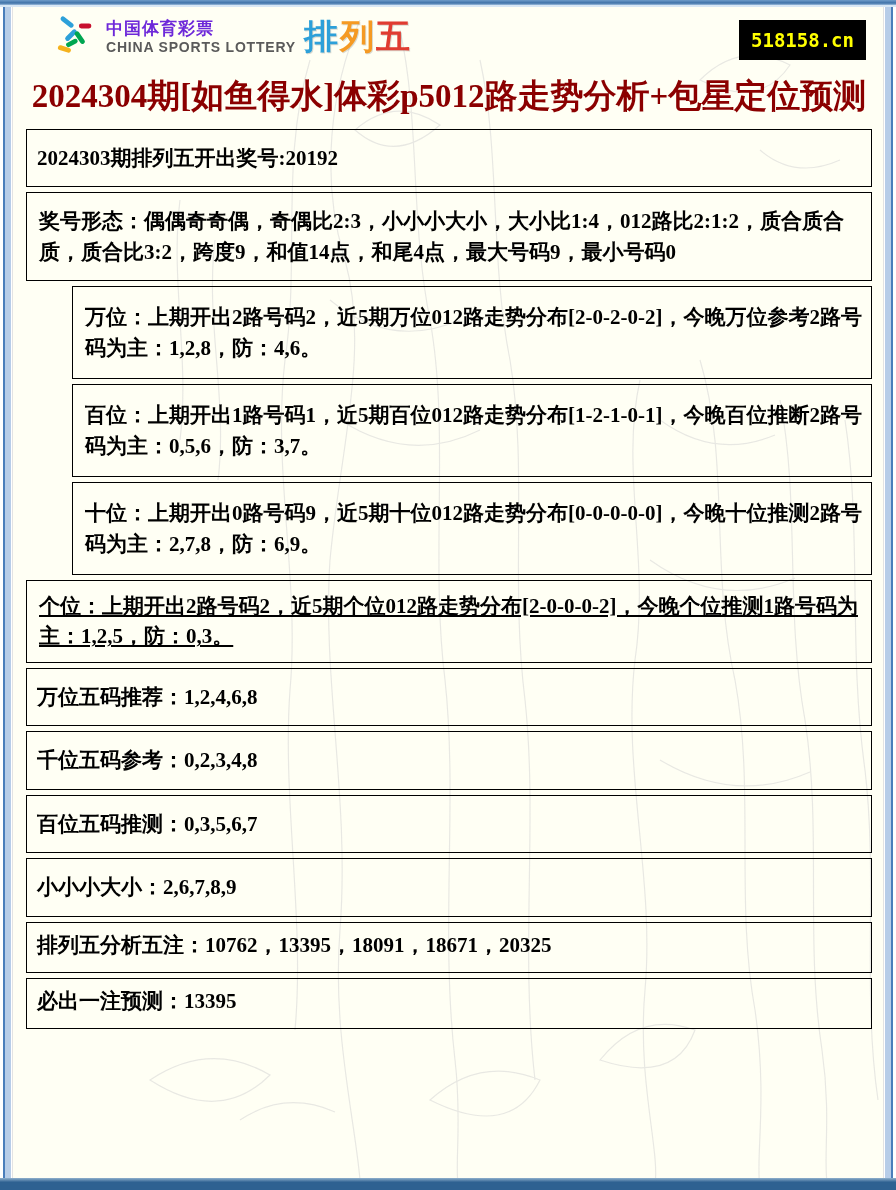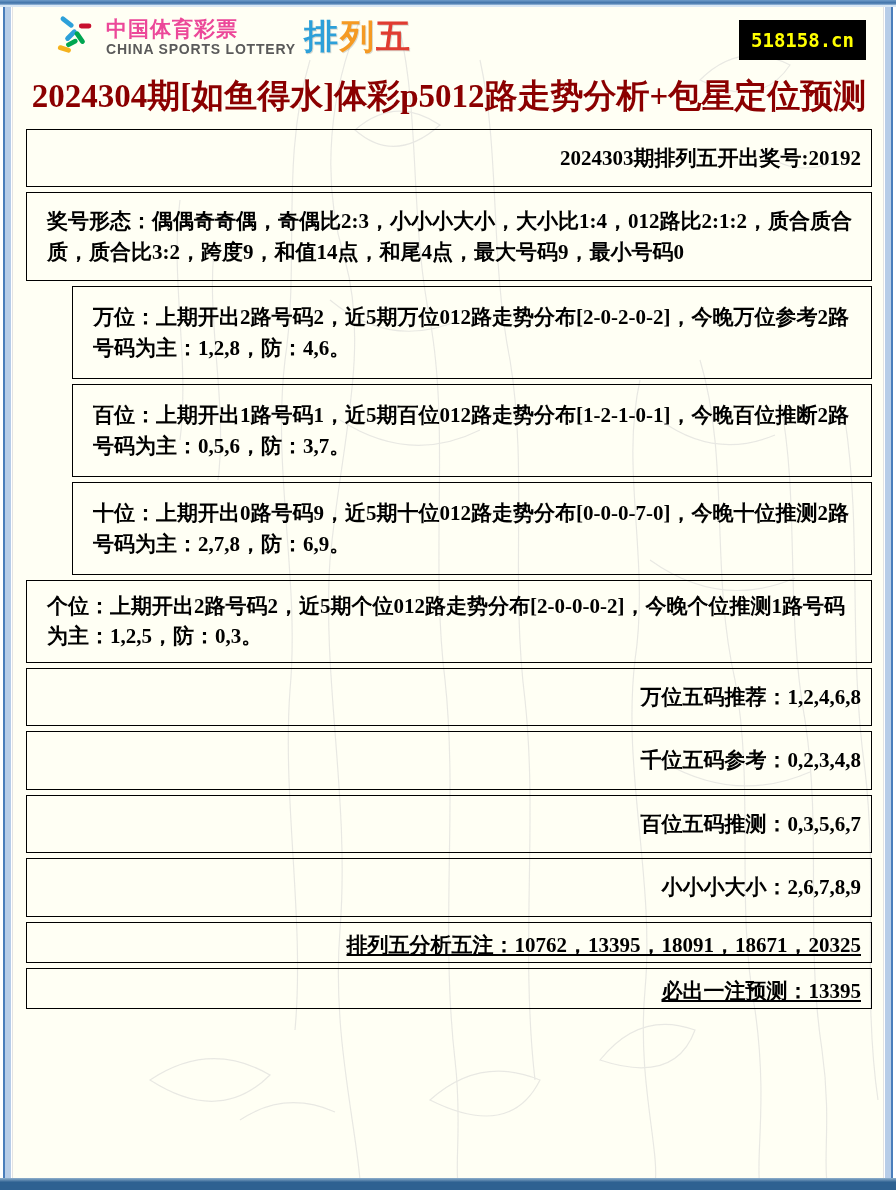--- a/index.html
+++ b/index.html
@@ -46,21 +46,21 @@
     z-index: 0; opacity: 0.55; pointer-events: none;
   }
 
   .content { position: relative; z-index: 2; padding: 12px 24px 0 26px; }
 
   
   .header { position: relative; height: 58px; }
   .brand { position: absolute; left: 28px; top: 2px; display: flex; align-items: center; }
   .brand svg.mark { width: 46px; height: 46px; }
   .brand-text { margin-left: 6px; line-height: 1; }
-  .brand-cn { font-family: "Liberation Sans", sans-serif; font-size: 21px; font-weight: bold; color: #ec4899; letter-spacing: 1px; }
+  .brand-cn { font-family: "Liberation Sans", sans-serif; font-size: 17px; font-weight: bold; color: #6d28d9; letter-spacing: 1px; }
   .brand-en { font-family: "Liberation Sans", sans-serif; font-size: 14px; font-weight: bold; color: #5a5a5a; letter-spacing: 0.8px; margin-top: 3px; }
   .game-name { margin-left: 8px; font-family: "Liberation Sans", sans-serif; font-size: 34px; font-weight: bold; letter-spacing: 2px; text-shadow: 1px 1px 0 rgba(0,0,0,0.15); }
   .game-name .c0 { color: #2da0d9; }
   .game-name .c1 { color: #f59a23; }
   .game-name .c2 { color: #e03c31; }
   .site-badge {
     position: absolute; right: 6px; top: 8px;
     background: #000; color: #ffff00;
     font-family: "DejaVu Sans Mono", "Liberation Mono", monospace;
     font-size: 19px; font-weight: bold;
@@ -84,25 +84,25 @@
   .row {
     border: 1px solid #000;
     margin-bottom: 5px;
     padding: 13px 10px;
     font-size: 21px;
     font-weight: bold;
     color: #000;
     line-height: 1.45;
     background: transparent;
   }
-  .row.center { text-align: right; }
-  .row.left { text-align: left; padding-left: 20px; padding-right: 8px; }
+  .row.center { text-align: left; }
+  .row.left { text-align: left; padding-left: 12px; padding-right: 8px; }
   .row.tall { padding-top: 15px; padding-bottom: 15px; margin-left: 46px; }
-  .row.short { padding-top: 7px; padding-bottom: 2px; text-decoration: underline; }
-  .row.mid { padding-top: 10px; padding-bottom: 10px; }
+  .row.short { padding-top: 7px; padding-bottom: 12px; }
+  .row.mid { padding-top: 10px; padding-bottom: 10px; text-decoration: underline; }
 </style>
 </head>
 <body>
 
 <div class="page">
 
   <svg class="bg-sketch" viewBox="0 0 896 1190" fill="none" xmlns="http://www.w3.org/2000/svg">
     <g stroke="#d2d2d2" stroke-width="1.2" fill="none" opacity="0.9">
       <path d="M360,20 C330,90 320,180 345,260 C370,350 340,450 330,560 C322,680 350,800 340,930 C332,1030 355,1120 360,1180"></path>
       <path d="M400,30 C420,120 410,220 430,320 C450,430 430,560 445,680 C458,800 440,930 455,1060 C462,1120 455,1160 458,1185"></path>
@@ -163,21 +163,21 @@
       <div class="site-badge">518158.cn</div>
     </div>
 
     <h1 class="title">2024304期[如鱼得水]体彩p5012路走势分析+包星定位预测</h1>
 
     <div class="rows">
       <div class="row center">2024303期排列五开出奖号:20192</div>
       <div class="row left">奖号形态：偶偶奇奇偶，奇偶比2:3，小小小大小，大小比1:4，012路比2:1:2，质合质合质，质合比3:2，跨度9，和值14点，和尾4点，最大号码9，最小号码0</div>
       <div class="row left tall">万位：上期开出2路号码2，近5期万位012路走势分布[2-0-2-0-2]，今晚万位参考2路号码为主：1,2,8，防：4,6。</div>
       <div class="row left tall">百位：上期开出1路号码1，近5期百位012路走势分布[1-2-1-0-1]，今晚百位推断2路号码为主：0,5,6，防：3,7。</div>
-      <div class="row left tall">十位：上期开出0路号码9，近5期十位012路走势分布[0-0-0-7-0]，今晚十位推测2路号码为主：2,7,8，防：6,9。</div>
+      <div class="row left tall">十位：上期开出0路号码9，近5期十位012路走势分布[0-0-0-0-0]，今晚十位推测2路号码为主：2,7,8，防：6,9。</div>
       <div class="row left mid">个位：上期开出2路号码2，近5期个位012路走势分布[2-0-0-0-2]，今晚个位推测1路号码为主：1,2,5，防：0,3。</div>
       <div class="row center">万位五码推荐：1,2,4,6,8</div>
       <div class="row center">千位五码参考：0,2,3,4,8</div>
       <div class="row center">百位五码推测：0,3,5,6,7</div>
       <div class="row center">小小小大小：2,6,7,8,9</div>
       <div class="row center short">排列五分析五注：10762，13395，18091，18671，20325</div>
       <div class="row center short">必出一注预测：13395</div>
 
     </div>
 

